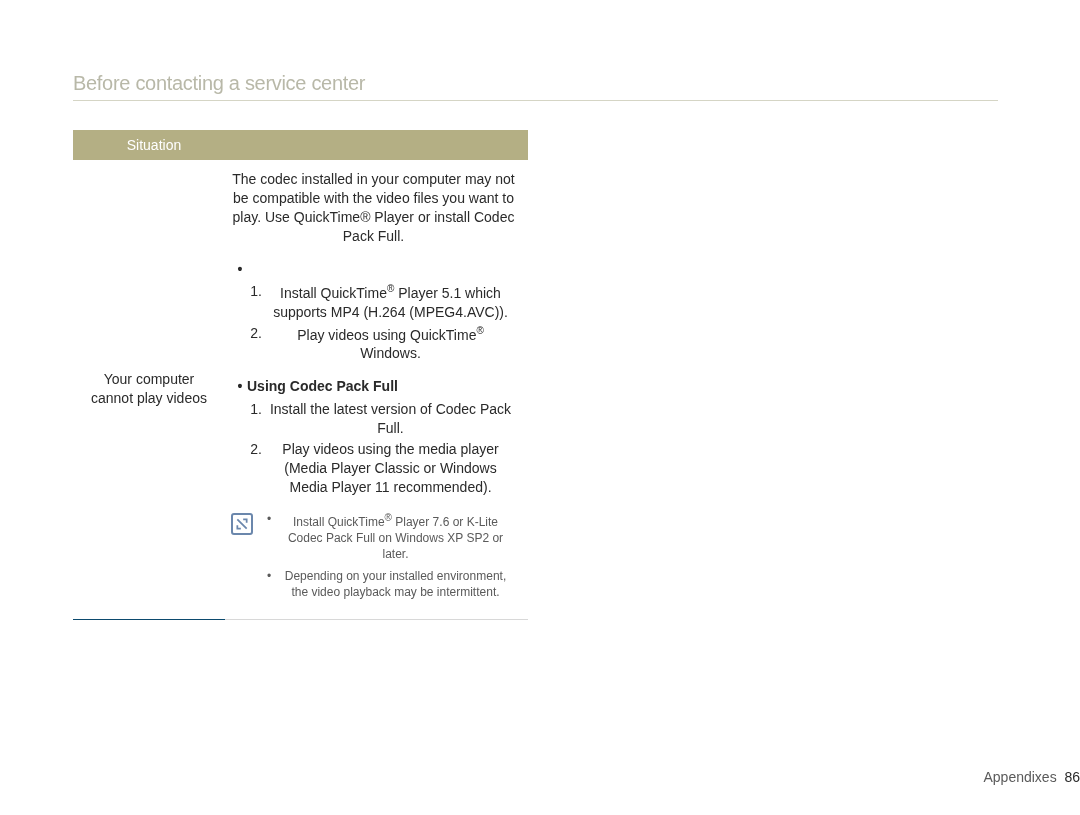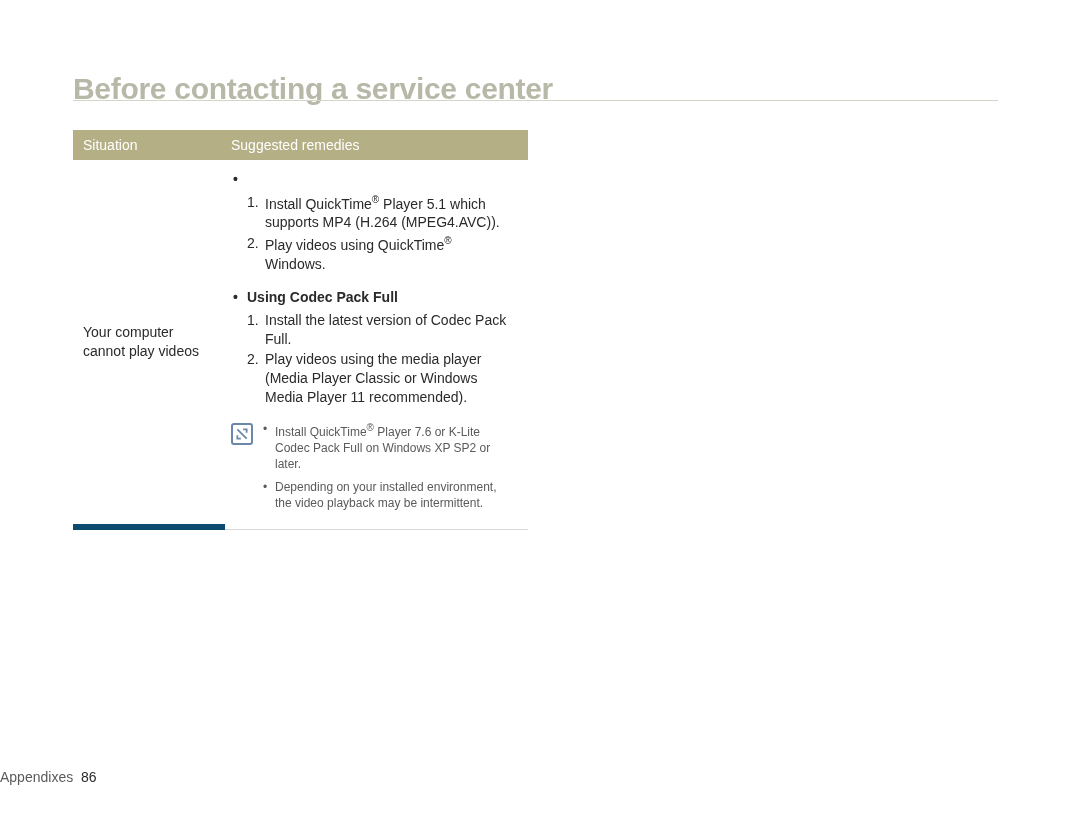--- a/index.html
+++ b/index.html
@@ -12,38 +12,39 @@
       height: 815px;
       background: #ffffff;
       font-family: Arial, Helvetica, sans-serif;
       position: relative;
       color: #2a2a2a;
     }
     .page-title {
       position: absolute;
       top: 72px;
       left: 73px;
-      font-size: 30px;
-      font-weight: 700;
+      font-size: 20px;
+      font-weight: 400;
       color: #b8b8a8;
       letter-spacing: -0.3px;
     }
     .title-underline {
       position: absolute;
       top: 100px;
       left: 73px;
       width: 925px;
       height: 1px;
       background: #d5d5c5;
     }
     .table-container {
       position: absolute;
       top: 130px;
       left: 73px;
       width: 455px;
+      text-align: center;
     }
     .table-header {
       display: flex;
       background: #b4af84;
       height: 30px;
       align-items: center;
     }
     .th-left {
       width: 152px;
       padding-left: 10px;
@@ -62,21 +63,21 @@
       display: flex;
     }
     .td-left {
       width: 152px;
       padding: 8px 10px;
       font-size: 14px;
       color: #2a2a2a;
       display: flex;
       align-items: center;
       line-height: 1.35;
-      border-bottom: 6px solid #0c4a6e;
+      border-bottom: 1px solid #0c4a6e;
     }
     .td-right {
       flex: 1;
       padding: 10px 12px 12px 6px;
       font-size: 14px;
       color: #2a2a2a;
       line-height: 1.35;
       border-bottom: 1px solid #d8d8d8;
     }
     .intro-text {
@@ -151,44 +152,46 @@
     }
     .note-content .small-bullet {
       width: 12px;
       flex-shrink: 0;
     }
     .footer {
       position: absolute;
       bottom: 30px;
       left: 0;
       width: 1080px;
-      text-align: left;
+      text-align: right;
       font-size: 14px;
       color: #5a5a5a;
     }
     .footer .page-num {
       color: #2a2a2a;
     }
   </style>
 </head>
 <body>
 
 <div class="page-title">Before contacting a service center</div>
 <div class="title-underline"></div>
 
 <div class="table-container">
   <div class="table-header">
     <div class="th-left">Situation</div>
-    <div class="th-right">Suggested remedies</div>
   </div>
   <div class="table-body">
     <div class="td-left">
       <span>Your computer cannot play videos</span>
     </div>
     <div class="td-right">
+      <div class="intro-text">
+        <span>The codec installed in your computer may not be compatible with the video files you want to play. Use QuickTime® Player or install Codec Pack Full.</span>
+      </div>
 
       <div class="section-heading">
         <span class="bullet">•</span>
       </div>
       <ol class="steps">
         <li>
           <span class="num">1.</span>
           <span class="step-text"><span>Install QuickTime</span><span class="reg">®</span><span> Player 5.1 which supports MP4 (H.264 (MPEG4.AVC)).</span></span>
         </li>
         <li>

